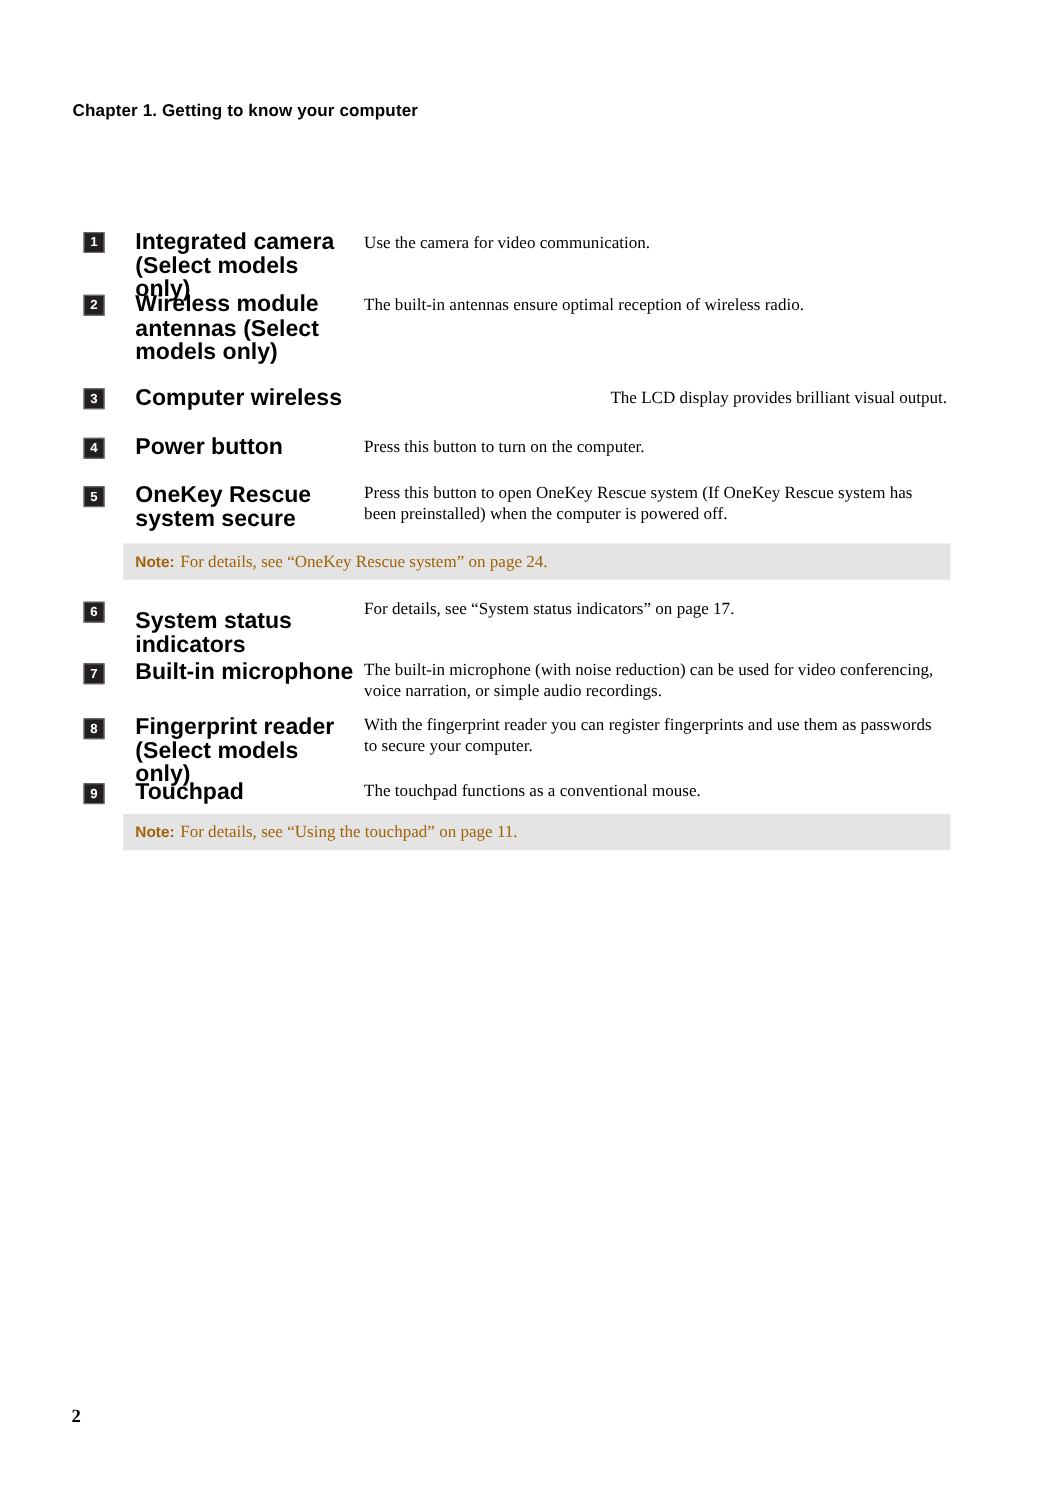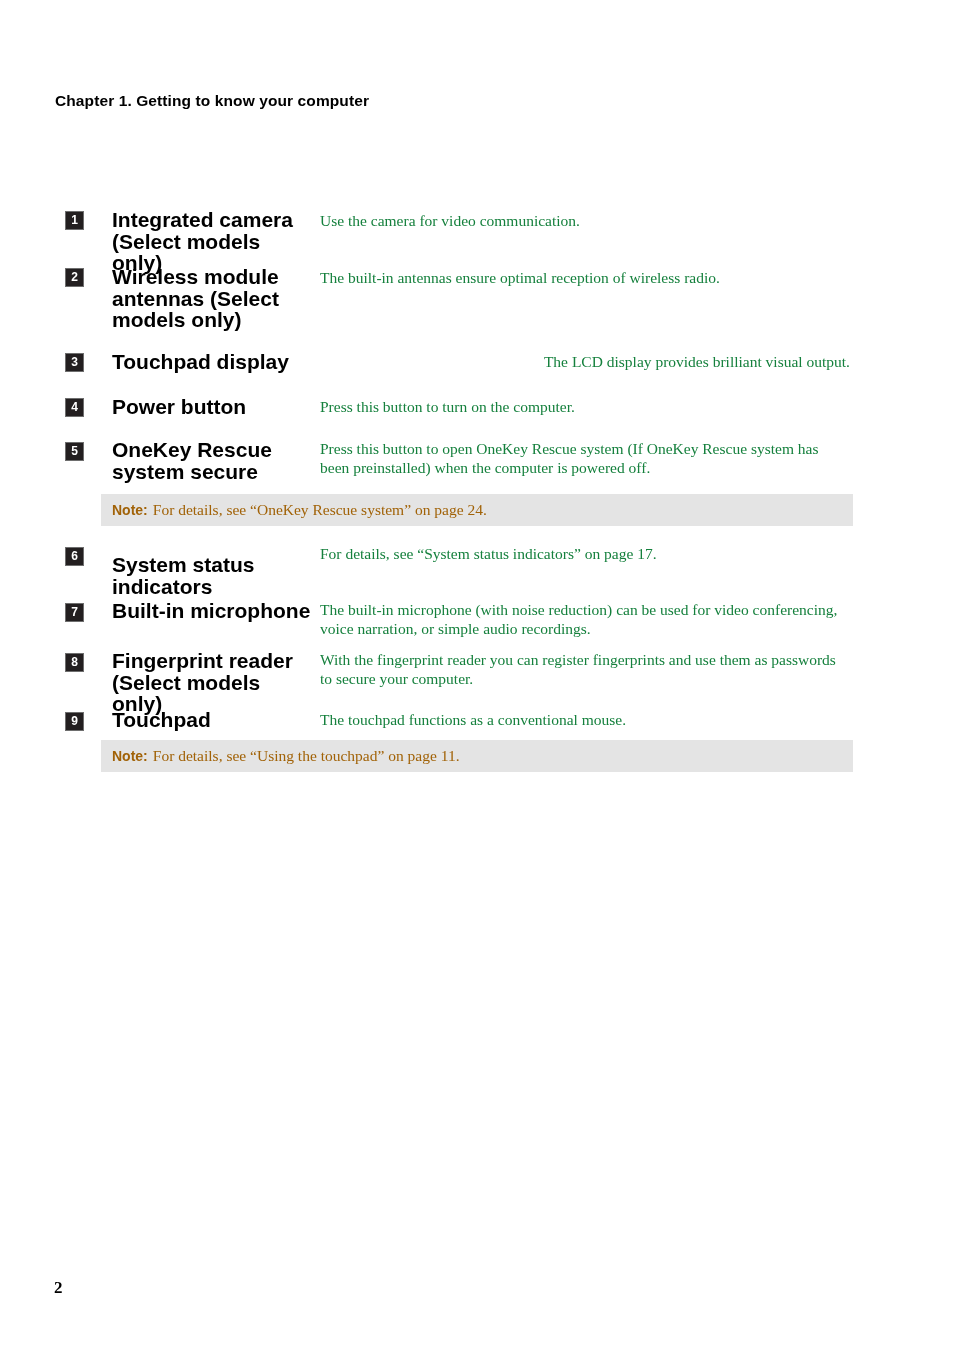--- a/index.html
+++ b/index.html
@@ -9,21 +9,21 @@
   body {
     width: 954px;
     height: 1352px;
     background: #ffffff;
     font-family: "Liberation Serif", serif;
     position: relative;
     overflow: hidden;
   }
   .page {
     position: absolute;
-    top: 0; left: 0;
+    top: 0; left: 11px;
     width: 864px;
     height: 1352px;
   }
 
   
   .chapter-header {
     position: absolute;
     left: 55px;
     top: 92px;
     font-family: "Liberation Sans", sans-serif;
@@ -71,21 +71,21 @@
     line-height: 21.5px;
     color: #000000;
   }
   .feature-desc {
     position: absolute;
     left: 320px;
     width: 530px;
     font-family: "Liberation Serif", serif;
     font-size: 15.5px;
     line-height: 19px;
-    color: #15803d;
+    color: #000000;
   }
 
   
   .note-box {
     position: absolute;
     left: 101px;
     width: 752px;
     background: #e4e4e4;
     box-sizing: border-box;
     padding: 7px 0 7px 11px;
@@ -132,21 +132,21 @@
     </div>
 
     <div class="feature-row">
       <div class="badge" style="top:68px;">2</div>
       <div class="feature-label" style="top:66px;">Wireless module antennas (Select models only)</div>
       <div class="feature-desc" style="top:68px;">The built-in antennas ensure optimal reception of wireless radio.</div>
     </div>
 
     <div class="feature-row">
       <div class="badge" style="top:153px;">3</div>
-      <div class="feature-label" style="top:151px;">Touchpad display</div>
+      <div class="feature-label" style="top:151px;">Computer wireless</div>
       <div class="feature-desc" style="top:152px;text-align:right;">The LCD display provides brilliant visual output.</div>
     </div>
 
     <div class="feature-row">
       <div class="badge" style="top:198px;">4</div>
       <div class="feature-label" style="top:196px;">Power button</div>
       <div class="feature-desc" style="top:197px;">Press this button to turn on the computer.</div>
     </div>
 
     <div class="feature-row">

